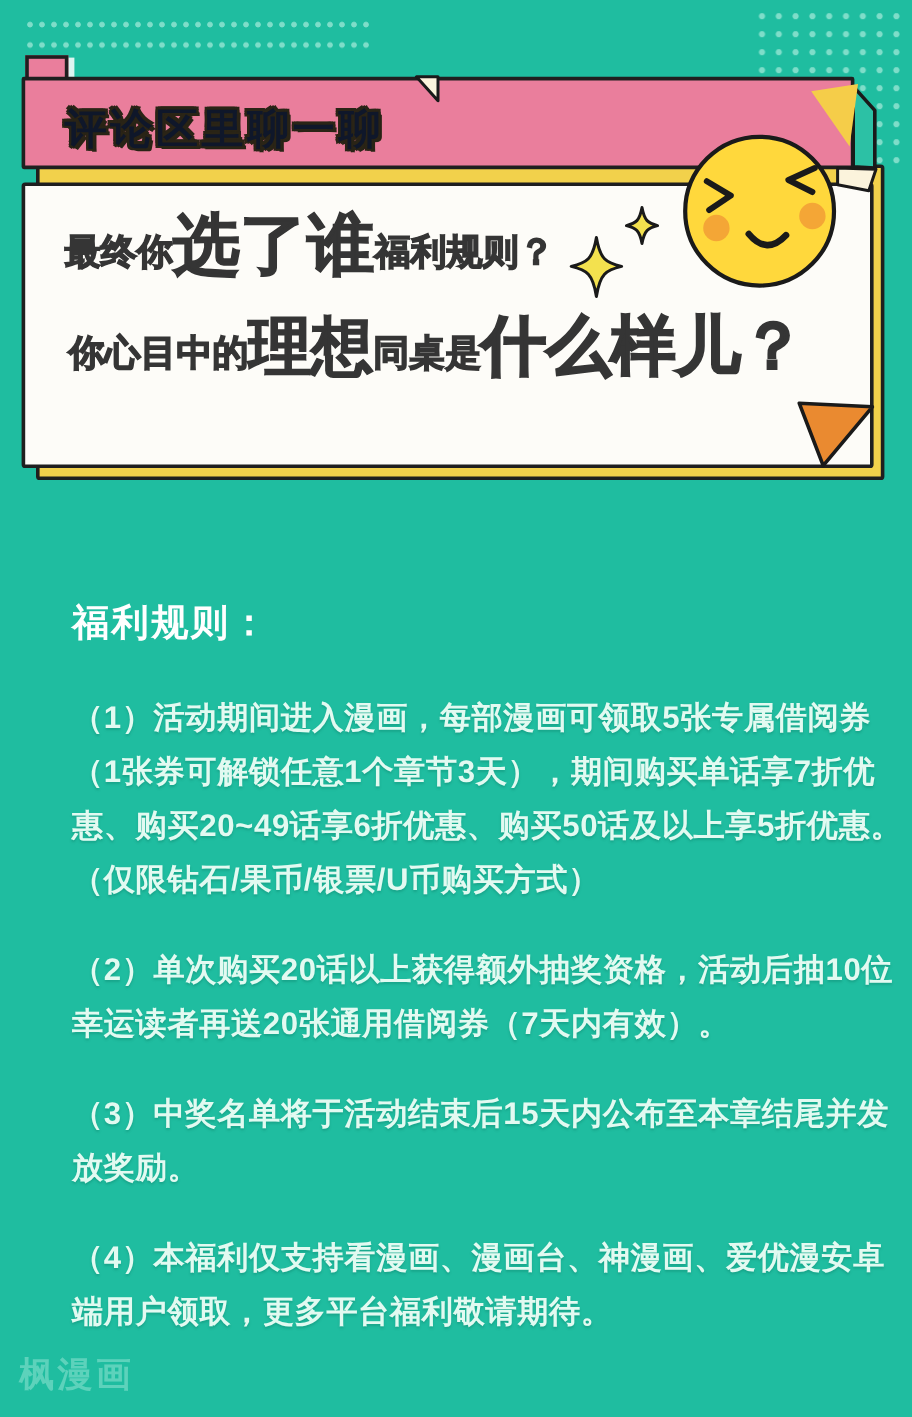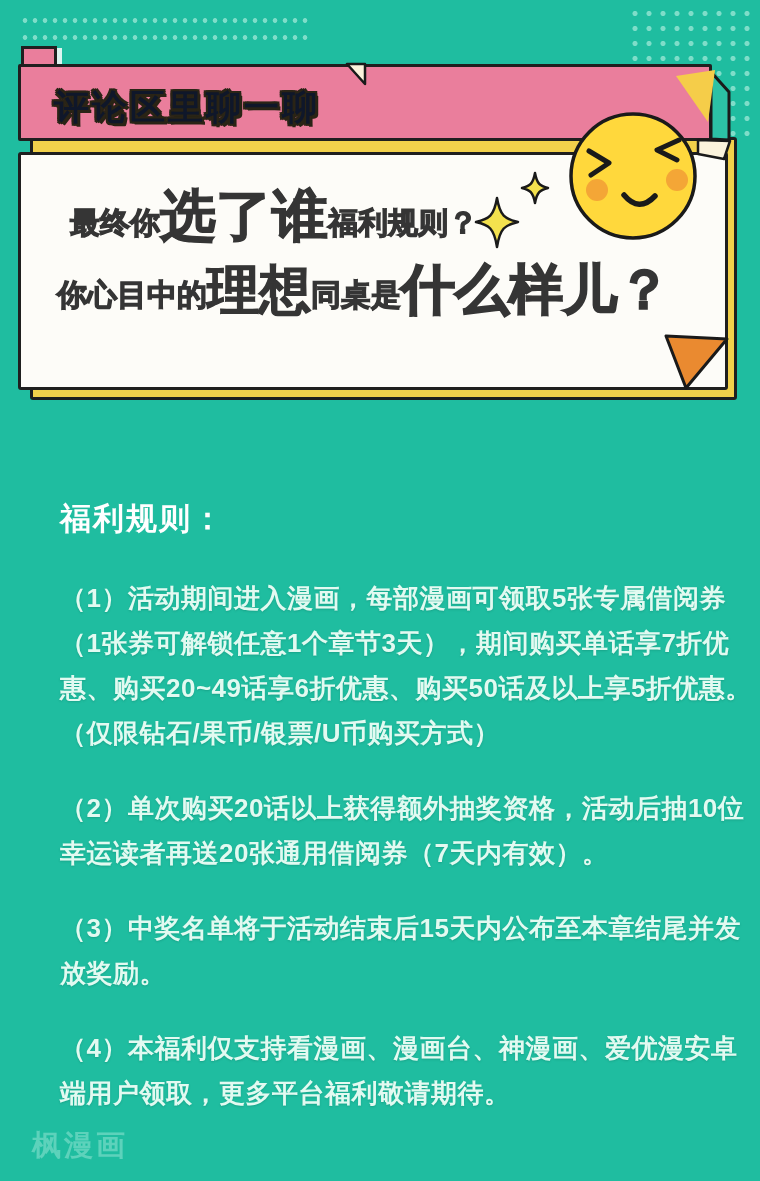--- a/index.html
+++ b/index.html
@@ -57,36 +57,36 @@
   
   .hl{
     position:absolute;display:flex;align-items:flex-end;
     color:#353535;font-weight:900;white-space:nowrap;
     -webkit-text-stroke:1.2px #353535;
   }
   .hl .s{font-size:30px;line-height:1.1;padding-bottom:5px;}
   .hl .l1{font-size:56px;line-height:1;}
   .hl .l2{font-size:52px;line-height:1;}
   .hl .xl{font-size:54px;line-height:1;-webkit-text-stroke:1.8px #353535;}
-  .hl-1{left:54px;top:188px;margin-left:16px;}
+  .hl-1{left:54px;top:176px;}
   .hl-2{left:57px;top:262px;}
   
   .rules{position:absolute;left:60px;top:498px;width:700px;color:#E2FAF1;}
   .rules-heading{
     font-size:31px;font-weight:900;color:#FFFFFF;
     margin:0 0 36px 0;letter-spacing:2px;
   }
   .rule{
     font-size:26px;line-height:45px;font-weight:700;
     letter-spacing:.5px;margin:0 0 30px 0;
     text-shadow:0 1px 2px rgba(0,90,70,.25);
   }
   
   .watermark{
-    position:absolute;left:32px;top:1126px;
+    position:absolute;left:16px;top:1126px;
     font-size:29px;font-weight:700;letter-spacing:3px;
     color:rgba(223,255,246,.32);
   }
 </style>
 </head>
 <body>
 
 <div class="dots dots-top"></div>
 <div class="dots dots-right"></div>
 

